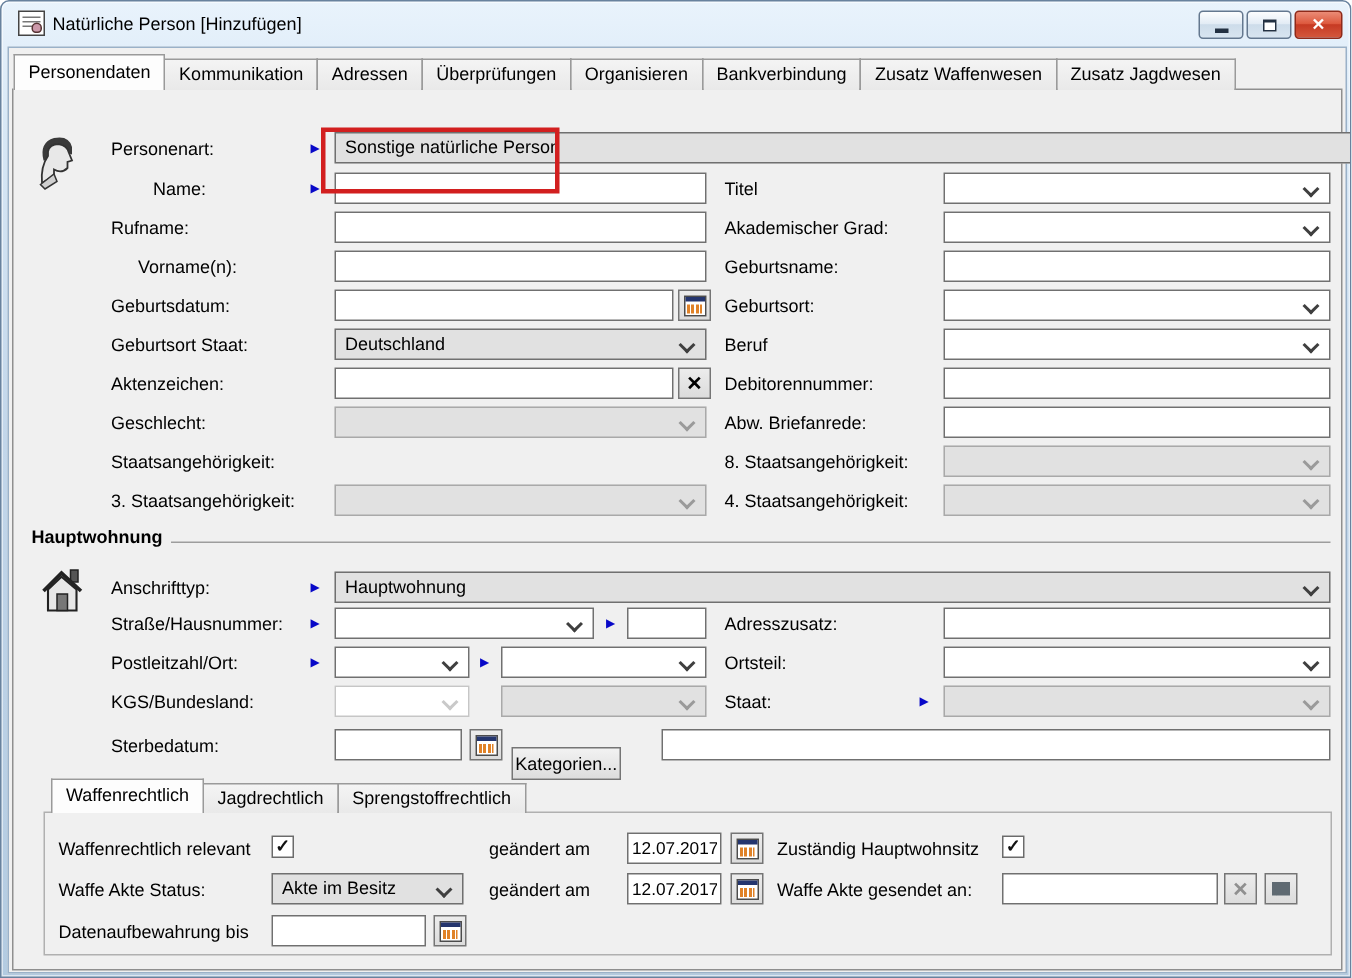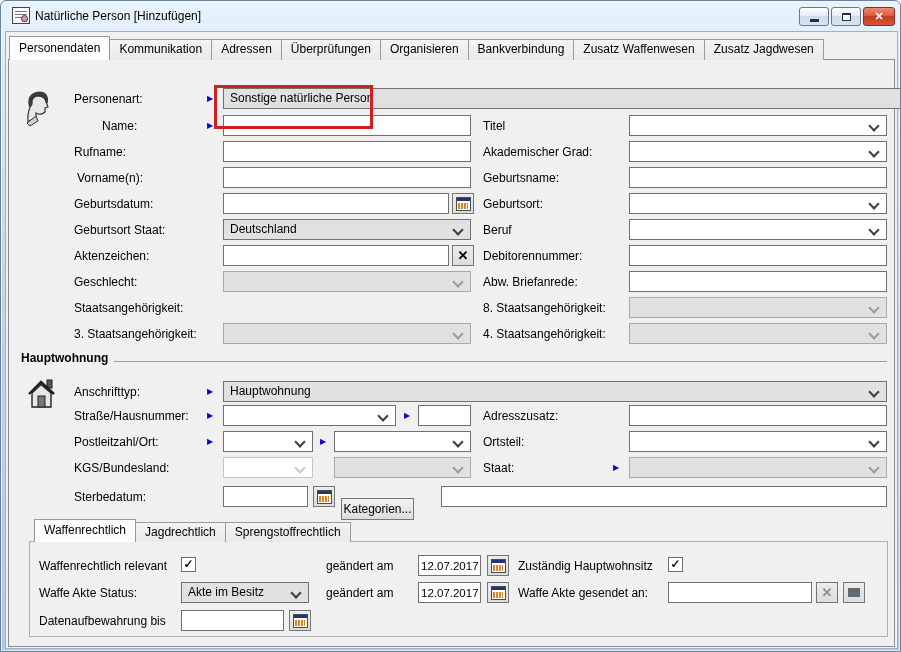--- a/index.html
+++ b/index.html
@@ -116,21 +116,21 @@
   <span class="req" style="left:206px;top:120px;">▶</span>
   <input class="tin" style="left: 222px; top: 114px; width: 248px;" value="">
   <span class="lab" style="left:482px;top:118px;">Titel</span>
   <div class="combo white" style="left:628px;top:114px;width:258px;"><span></span><span class="chev"></span></div>
 
   <span class="lab" style="left:73px;top:144px;">Rufname:</span>
   <input class="tin" style="left: 222px; top: 140px; width: 248px;" value="">
   <span class="lab" style="left:482px;top:144px;">Akademischer Grad:</span>
   <div class="combo white" style="left:628px;top:140px;width:258px;"><span></span><span class="chev"></span></div>
 
-  <span class="lab" style="left:76px;top:170px;">Vorname(n):</span>
+  <span class="lab" style="left:91px;top:170px;">Vorname(n):</span>
   <input class="tin" style="left: 222px; top: 166px; width: 248px;" value="">
   <span class="lab" style="left:482px;top:170px;">Geburtsname:</span>
   <input class="tin" style="left: 628px; top: 166px; width: 258px;" value="">
 
   <span class="lab" style="left:73px;top:196px;">Geburtsdatum:</span>
   <input class="tin" style="left: 222px; top: 192px; width: 226px;" value="">
   <button class="sbtn" style="left:451px;top:192px;">
       <span class="cal"></span>
     </button>
   <span class="lab" style="left:482px;top:196px;">Geburtsort:</span>

